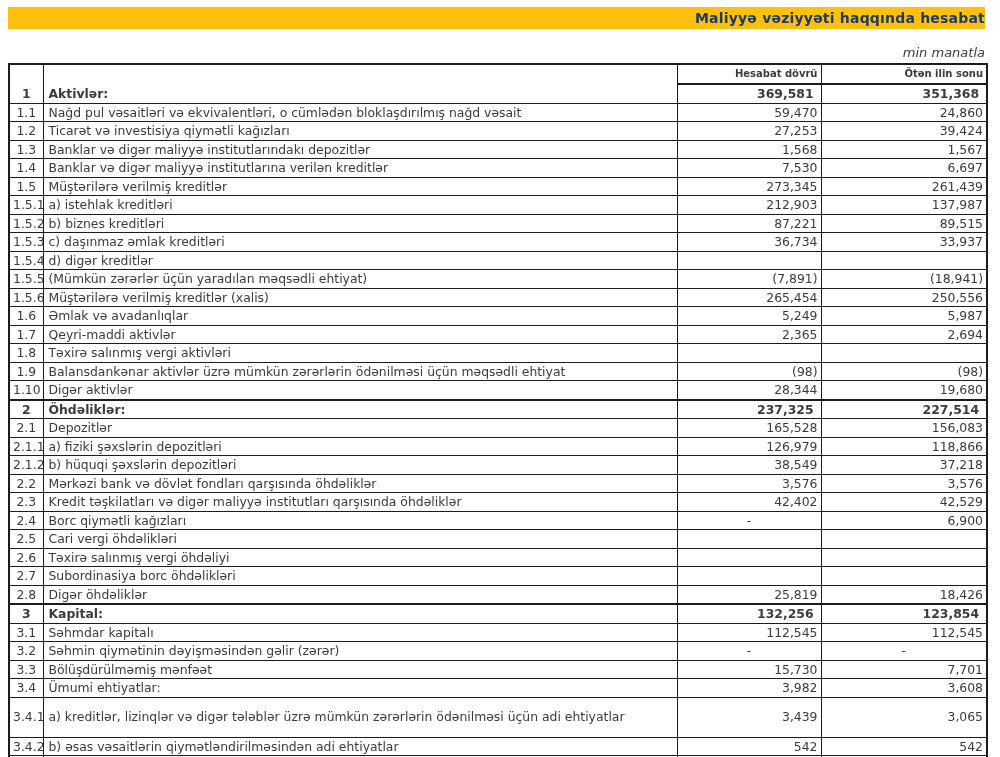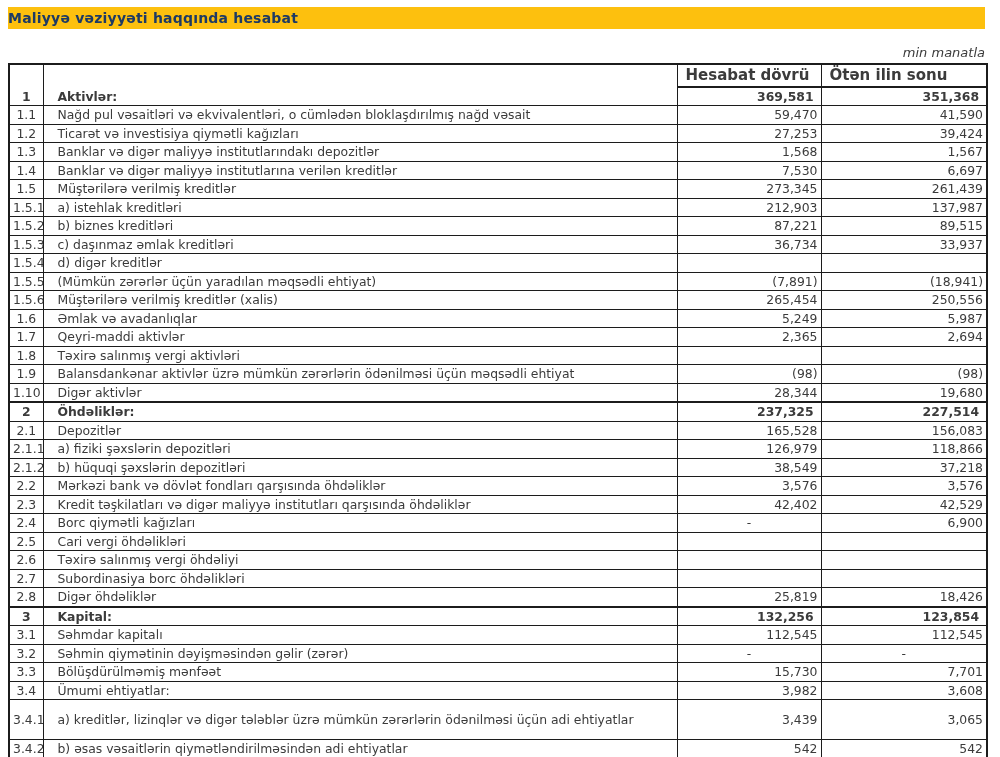--- a/index.html
+++ b/index.html
@@ -11,21 +11,21 @@
   *{box-sizing:border-box;}
   html,body{margin:0;padding:0;}
   body{
     width:1000px;height:757px;background:#ffffff;
     font-family:"DejaVu Sans","Liberation Sans",sans-serif;
     color:var(--text);
   }
   .banner{
     margin:7px 15px 0 8px;height:22px;
     background:var(--banner-bg);
-    display:flex;align-items:center;justify-content:flex-start;
+    display:flex;align-items:center;justify-content:flex-end;
   }
   .banner-title{
     font-weight:bold;font-size:14px;color:var(--banner-text);
     letter-spacing:.2px;
   }
   .unit-note{
     text-align:right;margin:16px 15px 3px 0;
     font-style:italic;font-size:13px;color:var(--text);
   }
   table{
@@ -33,25 +33,25 @@
     margin-left:8px;width:978px;
     border:2px solid var(--border);
   }
   td,th{
     border:1px solid var(--border);
     font-size:12.4px;line-height:1.25;
     padding:1px 3px;vertical-align:middle;
     overflow:hidden;
   }
   th.col-header{
-    font-weight:bold;text-align:left;font-size:15px;
+    font-weight:bold;text-align:right;font-size:10px;
     height:20px;border-bottom:2px solid var(--border);padding-left:8px;
   }
   .c-no{text-align:center;}
-  .c-label{text-align:left;padding-left:14px;}
+  .c-label{text-align:left;padding-left:5px;}
   .c-val{text-align:right;padding-right:3px;}
   .head-merged{vertical-align:bottom;font-weight:bold;}
   tr.total td{font-weight:bold;}
   tr.total .c-val{padding-right:7px;height:19px;}
   tr.section td{font-weight:bold;border-top:2px solid var(--border);}
   tr.section .c-val{padding-right:7px;margin-top:41px;}
   tr.tall td{height:40px;}
   td.dash{text-align:center;padding-right:3px;}
 </style>
 </head>
@@ -80,21 +80,21 @@
     <tr class="total">
       <td class="c-val">369,581</td>
       <td class="c-val">351,368</td>
     </tr>
   </thead>
   <tbody>
       <tr>
     <td class="c-no">1.1</td>
     <td class="c-label">Nağd pul vəsaitləri və ekvivalentləri, o cümlədən bloklaşdırılmış nağd vəsait</td>
     <td class="c-val">59,470</td>
-    <td class="c-val">41,590</td>
+    <td class="c-val">24,860</td>
   </tr>
       <tr>
     <td class="c-no">1.2</td>
     <td class="c-label">Ticarət və investisiya qiymətli kağızları</td>
     <td class="c-val">27,253</td>
     <td class="c-val">39,424</td>
   </tr>
       <tr>
     <td class="c-no">1.3</td>
     <td class="c-label">Banklar və digər maliyyə institutlarındakı depozitlər</td>

